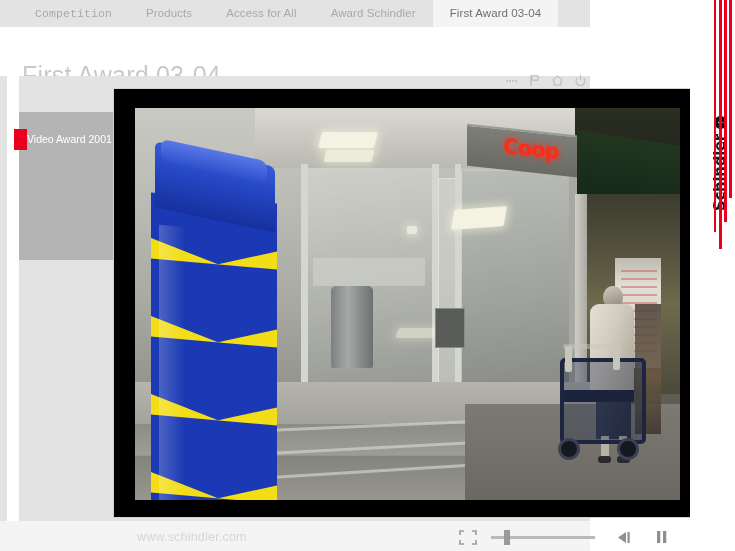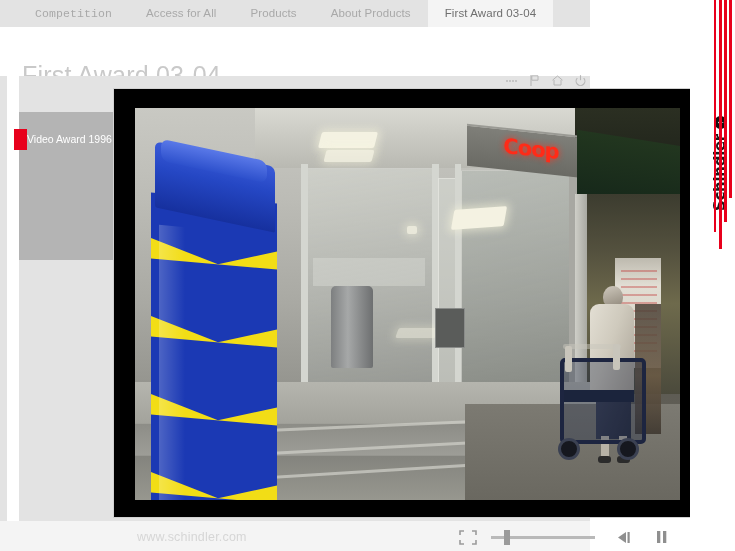--- a/index.html
+++ b/index.html
@@ -512,33 +512,33 @@
 </style>
 </head>
 <body>
 
 <div id="page">
 
   <div id="left-edge"></div>
 
   <nav id="topnav">
     <div class="nav-tab">Competition</div>
+    <div class="nav-tab">Products</div>
     <div class="nav-tab">Access for All</div>
-    <div class="nav-tab">Products</div>
-    <div class="nav-tab">About Products</div>
+    <div class="nav-tab">Award Schindler</div>
     <div class="nav-tab active">First Award 03-04</div>
   </nav>
 
   <h1 id="page-title">First Award 03-04</h1>
 
   <div id="content-band"></div>
   <div id="white-gutter"></div>
   <div id="sidebar-panel"></div>
   <div id="sidebar-marker"></div>
-  <div id="sidebar-label">Video Award 1996</div>
+  <div id="sidebar-label">Video Award 2001</div>
 
   <div id="player-toolbar">
     <span class="tb-icon">
       <svg width="13" height="13" viewBox="0 0 13 13">
           <circle cx="2" cy="7" r="0.9" fill="currentColor"></circle>
           <circle cx="5" cy="7" r="0.9" fill="currentColor"></circle>
           <circle cx="8" cy="7" r="0.9" fill="currentColor"></circle>
           <circle cx="11" cy="7" r="0.9" fill="currentColor"></circle>
         </svg>
     </span>

